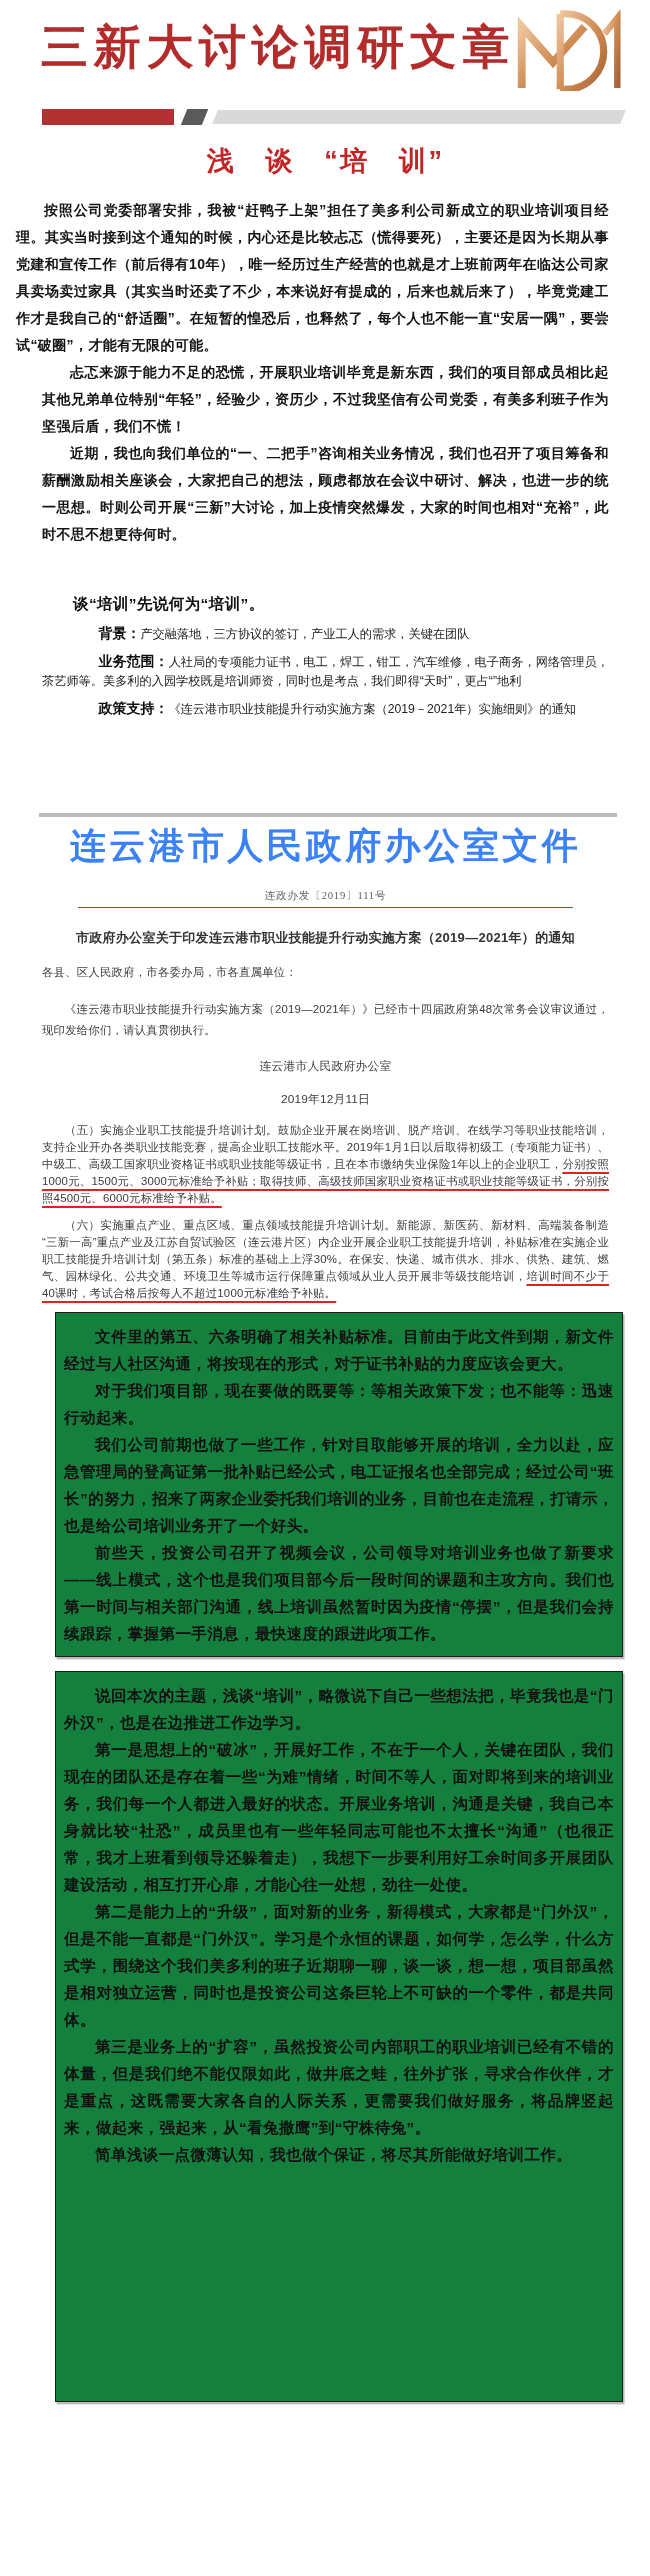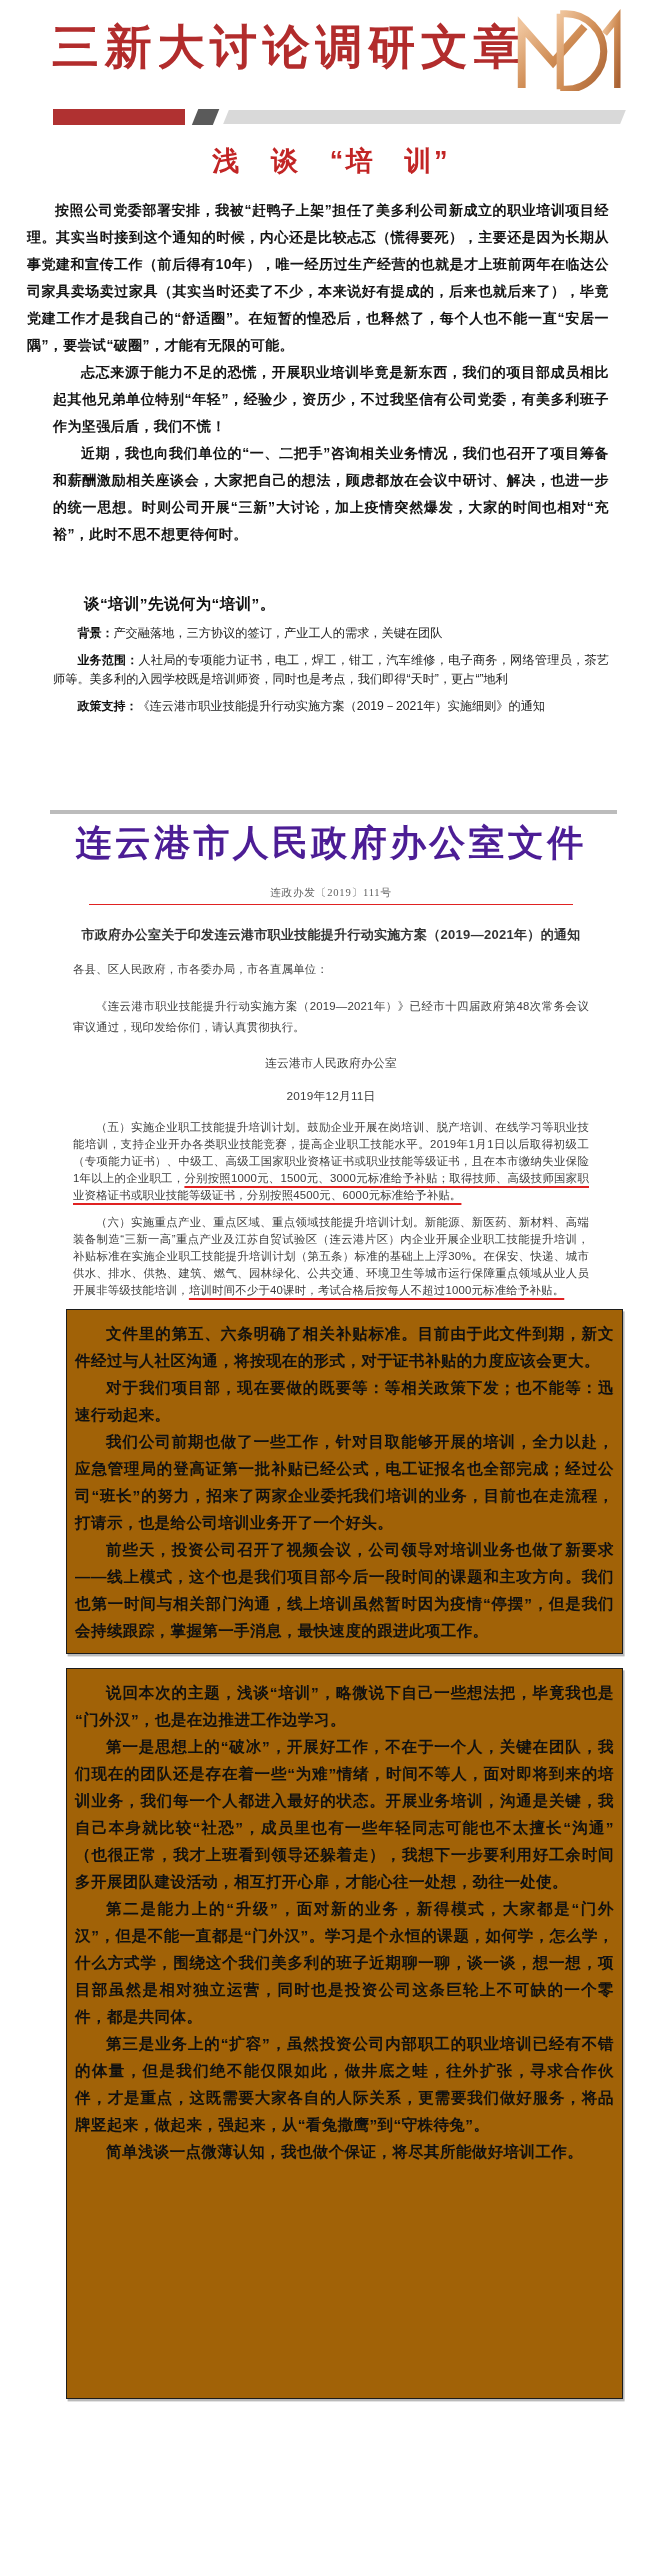--- a/index.html
+++ b/index.html
@@ -1,20 +1,20 @@
 <!DOCTYPE html>
 <html lang="zh" style="font-size:13px"><head>
 <meta charset="utf-8">
 <style>
   * { margin:0; padding:0; box-sizing:border-box; }
   html,body { background:#ffffff; }
   .page {
     position:relative; width:651px; height:2576px; margin:0 auto;
     background:#fff; overflow:hidden;
-    font-family:"Liberation Sans", sans-serif; color:#111;padding-left:11px;
+    font-family:"Liberation Sans", sans-serif; color:#111;
   }
 
   
   .banner { position:relative; height:99px; padding:13px 0 0 41px; }
   .banner-title {
     font-size:47px; font-weight:900; color:#b22c2c;
     letter-spacing:5.7px; line-height:1.45; white-space:nowrap;
   }
   .logo { position:absolute; top:4.9px; right:28px; width:107px; height:86px; }
 
@@ -34,50 +34,50 @@
     margin:0 42px; font-size:14px; font-weight:700; color:#141414;
     line-height:27px; text-align:justify; text-indent:2em; letter-spacing:0.4px;
   }
   .art p.body.first { margin-top:19.5px;margin-left:16px; }
   .lead {
     margin:44px 42px 0; font-size:15.5px; font-weight:800; color:#111;
     text-indent:2em; line-height:24.4px; letter-spacing:0.4px;
   }
   .info { margin:7.3px 42px 0; font-size:12.2px; font-weight:500; color:#222;
           line-height:19.5px; text-align:justify; text-indent:2em; }
-  .info .info-label { font-size:12px; font-weight:900; color:#0d0d0d; }
+  .info .info-label { font-size:14px; font-weight:900; color:#0d0d0d;margin-left:32px; }
 
   
   .rule-gray { height:4.1px; background:#bcbcbc; margin:94px 34px 0 39px; }
   .gov-title {
     margin-top:6.5px; text-align:center; font-family:"Liberation Serif", serif;
-    font-size:36px; font-weight:700; color:#4c1d95; letter-spacing:3.3px; line-height:44px;
+    font-size:36px; font-weight:700; color:#3b82f6; letter-spacing:3.3px; line-height:44px;
   }
   .doc-no { margin-top:21px; text-align:center; font-family:"Liberation Serif", serif;
             font-size:10.6px; color:#5f5f5f; letter-spacing:0.8px; line-height:13px; }
   .rule-red { height:1.6px; background:#e02222; margin:4.9px 78px 0; }
   .notice-title { margin-top:20.3px; text-align:center; font-size:13px; font-weight:700;
                   color:#333; letter-spacing:0.3px; line-height:18px; }
-  .doc-text { margin:0 62px; font-size:11.4px; color:#3c3c3c; line-height:17px;
+  .doc-text { margin:0 42px; font-size:11.4px; color:#3c3c3c; line-height:17px;
               text-align:justify; letter-spacing:0.2px; }
   .salutation { margin-top:17px; }
   .doc-body { margin-top:18.7px; text-indent:2em; line-height:20.3px; }
   .signer { margin-top:18px; text-align:center; font-size:11.8px; }
   .docdate { margin-top:15.5px; text-align:center; font-size:11.8px; }
   .item { margin-top:14.6px; text-indent:2em; }
   .item.second { margin-top:9.8px; }
   .redline {
     text-decoration:underline; text-decoration-color:#e02222;
     text-decoration-thickness:2.4px; text-underline-offset:4.1px;
   }
 
   
   .box {
     margin:9.8px 28px 0 55px; border:1.6px solid #1c1c1c;
-    padding:9.8px 8.1px; background:#a16207;
+    padding:9.8px 8.1px; background:#15803d;
     box-shadow:1.6px 2.4px 0 rgba(130,130,130,.55);
   }
   .box p {
     font-size:15.5px; font-weight:700; color:#101010;
     line-height:27px; text-align:justify; text-indent:2em; letter-spacing:0.4px;
   }
   .box2 { margin-top:14px; height:731px; }
 </style>
 </head>
 <body>

